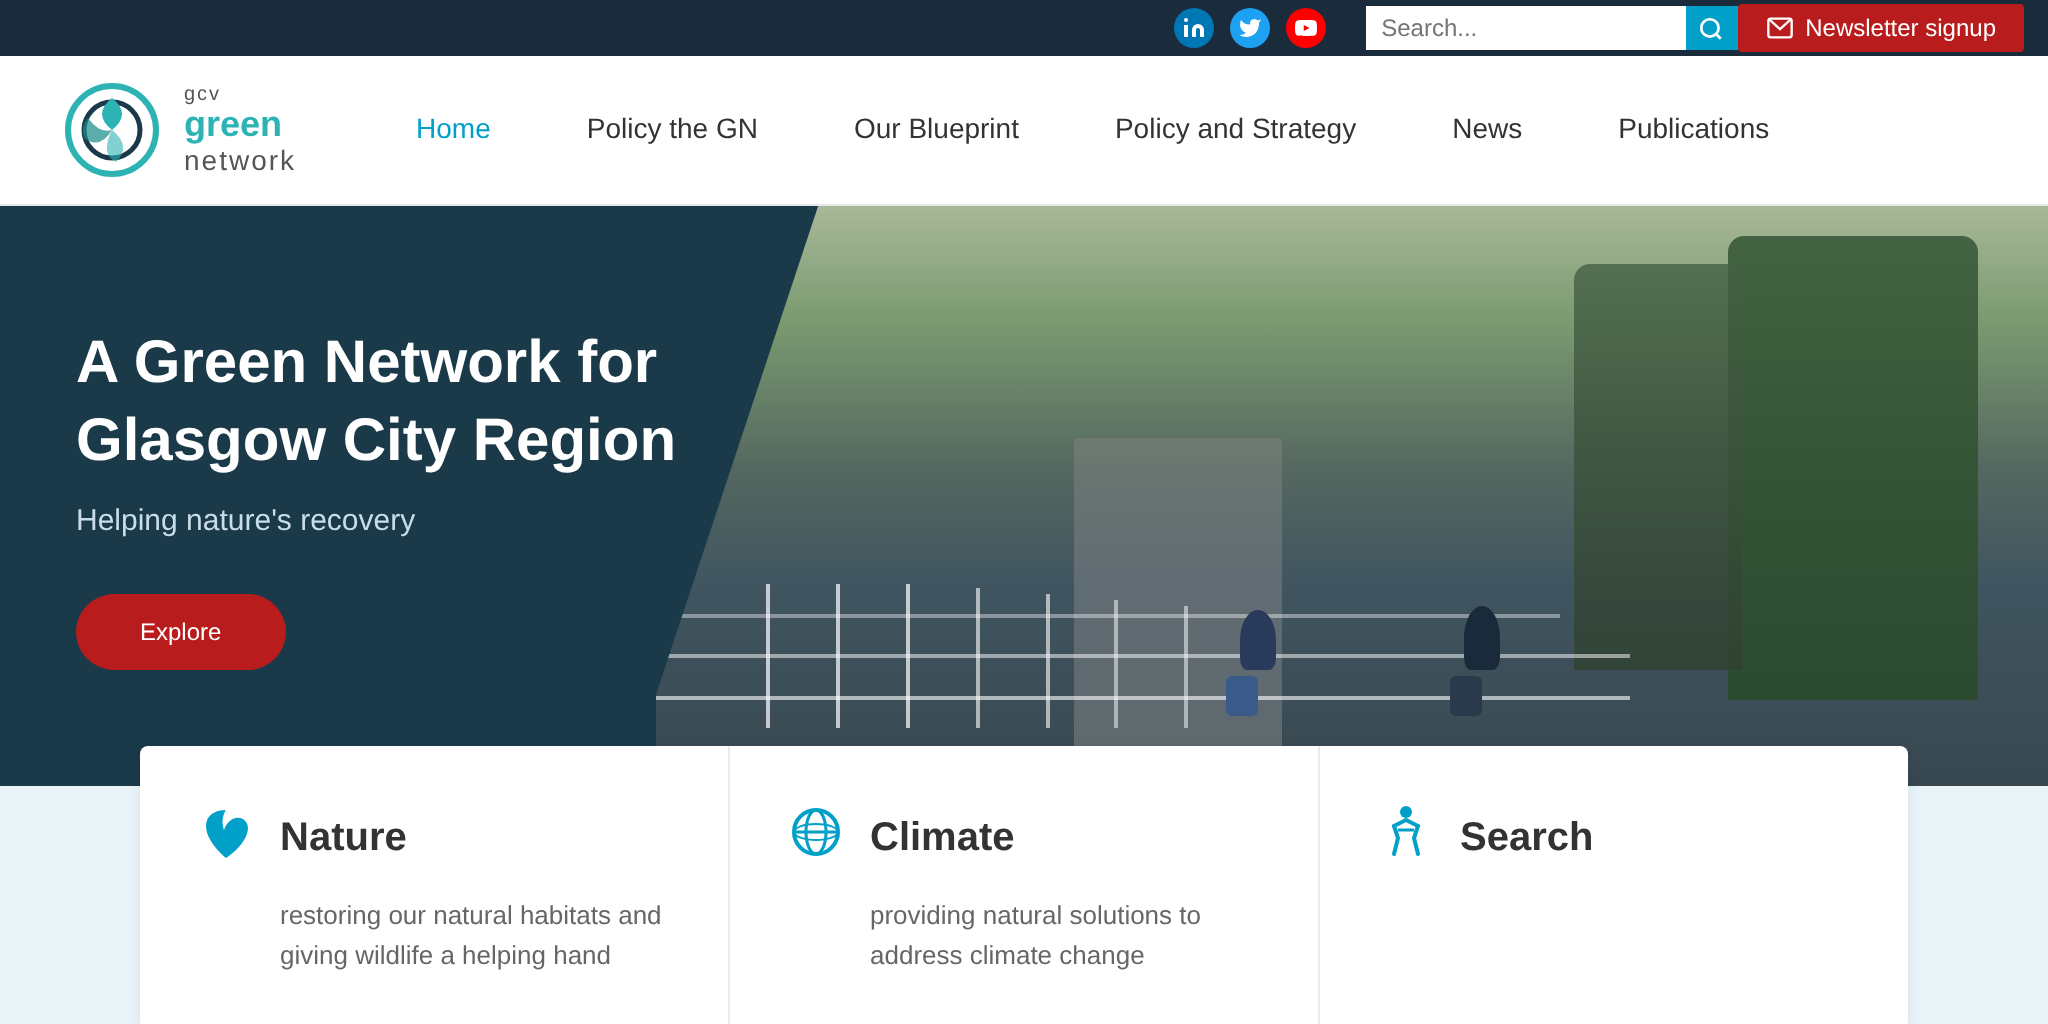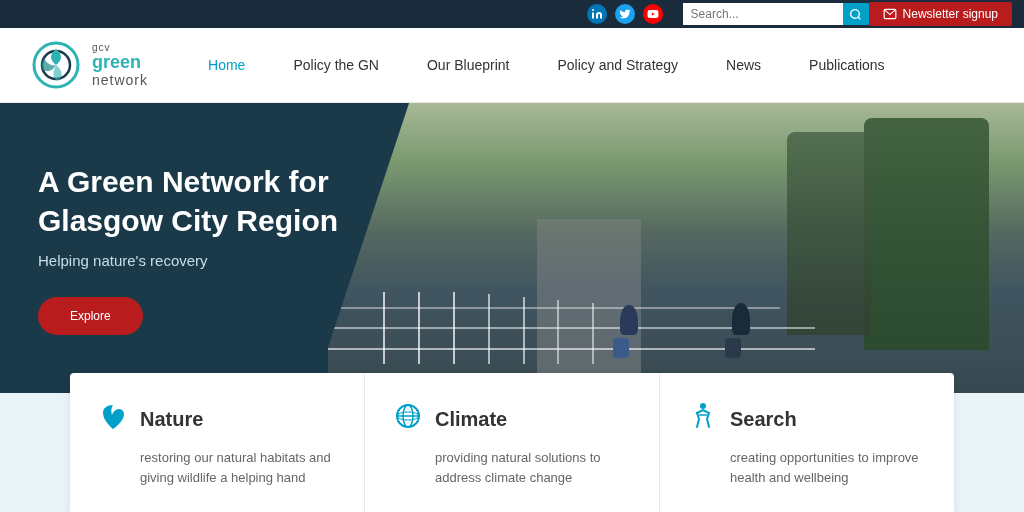--- a/index.html
+++ b/index.html
@@ -369,17 +369,16 @@
         <span class="card-icon">
           <svg width="30" height="30" viewBox="0 0 30 30" fill="none">
             <circle cx="15" cy="5" r="3" fill="#00a0c8"></circle>
             <path d="M9 12 L15 9 L21 12 L19 18 L21 26" stroke="#00a0c8" stroke-width="2" fill="none" stroke-linecap="round"></path>
             <path d="M9 12 L11 18 L9 26" stroke="#00a0c8" stroke-width="2" fill="none" stroke-linecap="round"></path>
             <path d="M11 14 L19 14" stroke="#00a0c8" stroke-width="1.5"></path>
           </svg>
         </span>
         <span class="card-title">Search</span>
       </div>
-      <p class="card-desc">creating opportunities to improve health and wellbeing</p>
     </div>
 
   </div>
 </section>
 
 </body></html>

